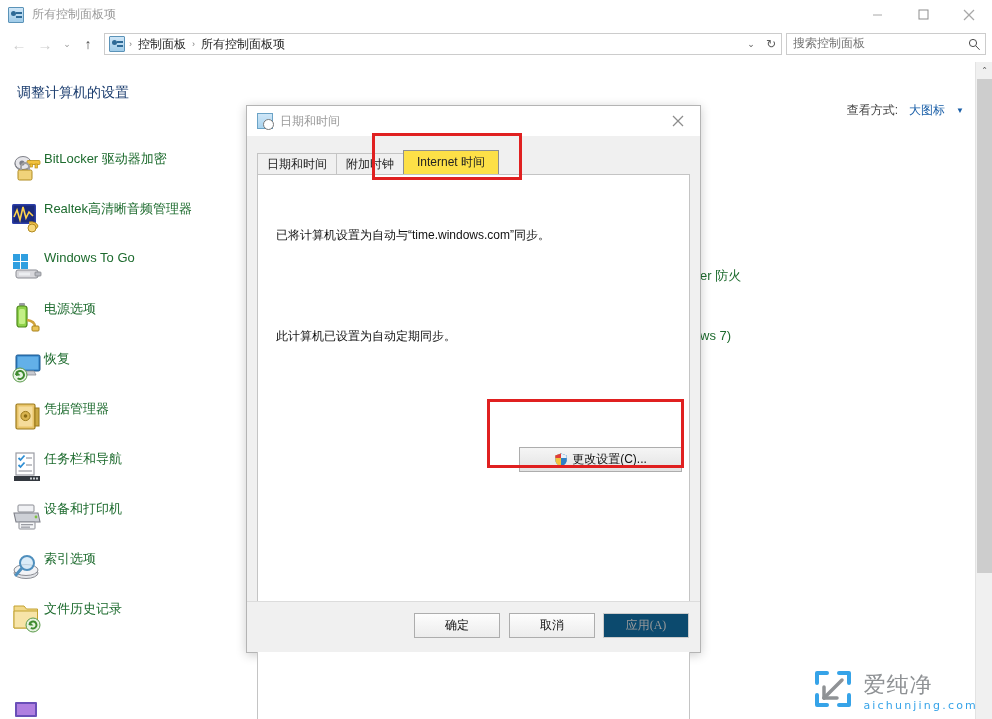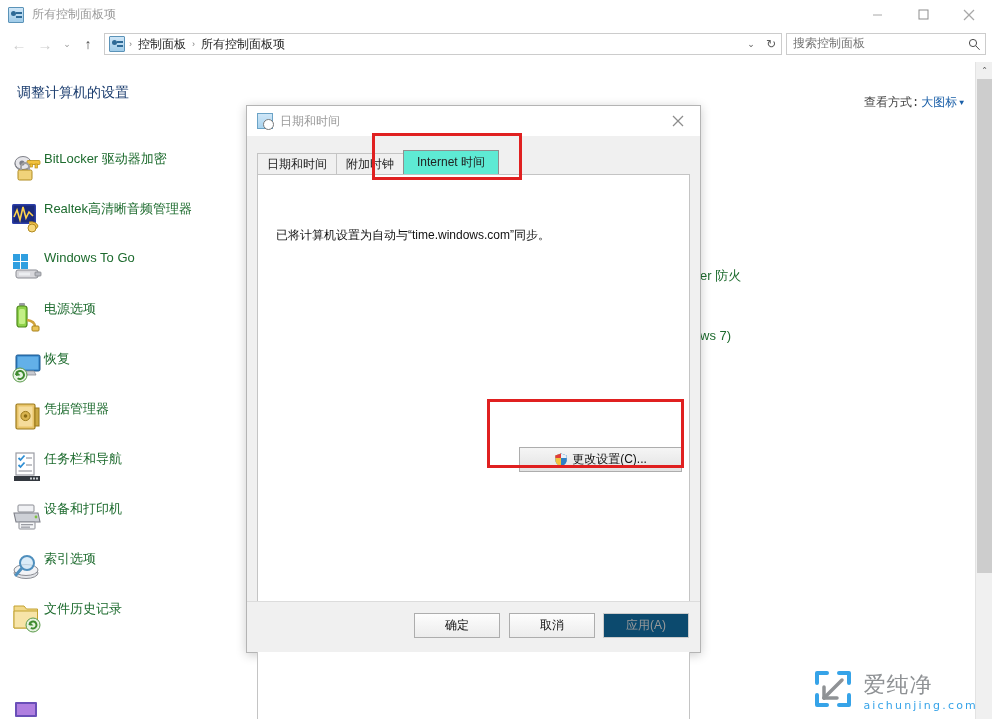--- a/index.html
+++ b/index.html
@@ -174,27 +174,26 @@
     overflow: hidden;
   }
   .page-head {
     position: absolute;
     left: 17px; top: 22px;
     font-size: 14px;
     color: #1a3c6e;
   }
   .viewby {
     position: absolute;
-    right: 28px; top: 32px;
+    right: 28px; top: 40px;
     font-size: 12px;
     color: #555;
     display: flex;
     align-items: center;
-    gap: 2px;
-    font-family: Liberation Mono, monospace;
+    gap: 11px;
   }
   .viewby .vb-label { color: #444; }
   .viewby .vb-value { color: #1a5fa8; }
   .viewby .vb-caret { color: #1a5fa8; font-size: 8px; }
 
   
   .grid {
     position: absolute;
     left: 10px; top: 88px;
     width: 950px;
@@ -312,21 +311,21 @@
     font-size: 12px;
     color: #222;
     background: #f0f0f0;
     border: 1px solid #c4c4c4;
     border-bottom: none;
     margin-right: -1px;
     box-sizing: border-box;
     white-space: nowrap;
   }
   .tab.active {
-    background: #5eead4;
+    background: #fde047;
     height: 24px;
     border-color: #8f8f8f;
     position: relative;
     z-index: 5;
     padding: 0 13px;
     margin-top: 8px;
   }
   .tabpanel {
     position: absolute;
     left: 10px; top: 38px;
@@ -375,20 +374,21 @@
   .fbtn {
     position: absolute;
     top: 11px;
     width: 86px; height: 25px;
     background: linear-gradient(#fdfdfd,#ececec);
     border: 1px solid #adadad;
     font-size: 12px;
     color: #111;
     display:flex;align-items:center;justify-content:center;
     box-sizing:border-box;
+    font-family:Liberation Serif, serif;
   }
   .fbtn.disabled {
     color: #9a9a9a;
     background: #0c4a6e;
     border-color: #cccccc;
   }
 
   
   .redbox {
     position: absolute;
@@ -722,20 +722,21 @@
   <div class="dlg-body">
 
     <div class="tabstrip">
       <div class="tab">日期和时间</div>
       <div class="tab">附加时钟</div>
       <div class="tab active">Internet 时间</div>
     </div>
 
     <div class="tabpanel">
       <div class="panel-line1">已将计算机设置为自动与“time.windows.com”同步。</div>
+      <div class="panel-line2">此计算机已设置为自动定期同步。</div>
 
       <div class="btn-change">
         <svg class="shield" viewBox="0 0 14 14">
           <path d="M7 0.6 L12.6 2.6 V7 C12.6 10.2 10 12.6 7 13.4 C4 12.6 1.4 10.2 1.4 7 V2.6 Z" fill="#2f7fc4"></path>
           <path d="M7 0.6 L1.4 2.6 V7 C1.4 10.2 4 12.6 7 13.4 Z" fill="#f3c23c"></path>
           <path d="M7 0.6 L12.6 2.6 V7 C12.6 10.2 10 12.6 7 13.4 Z" fill="#2f7fc4"></path>
           <path d="M7 0.6 L1.4 2.6 V5 H7 Z" fill="#e03b3b"></path>
           <path d="M7 0.6 L12.6 2.6 V5 H7 Z" fill="#e8f0f7"></path>
         </svg>
         <span>更改设置(C)...</span>

